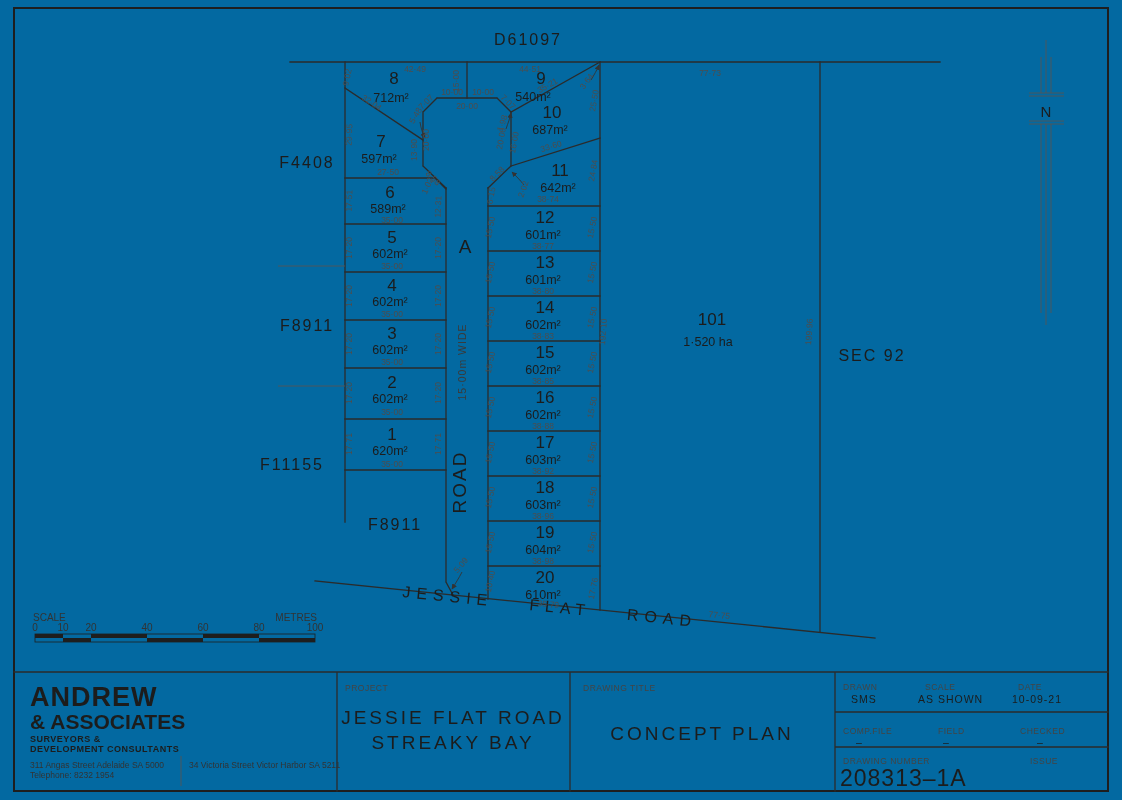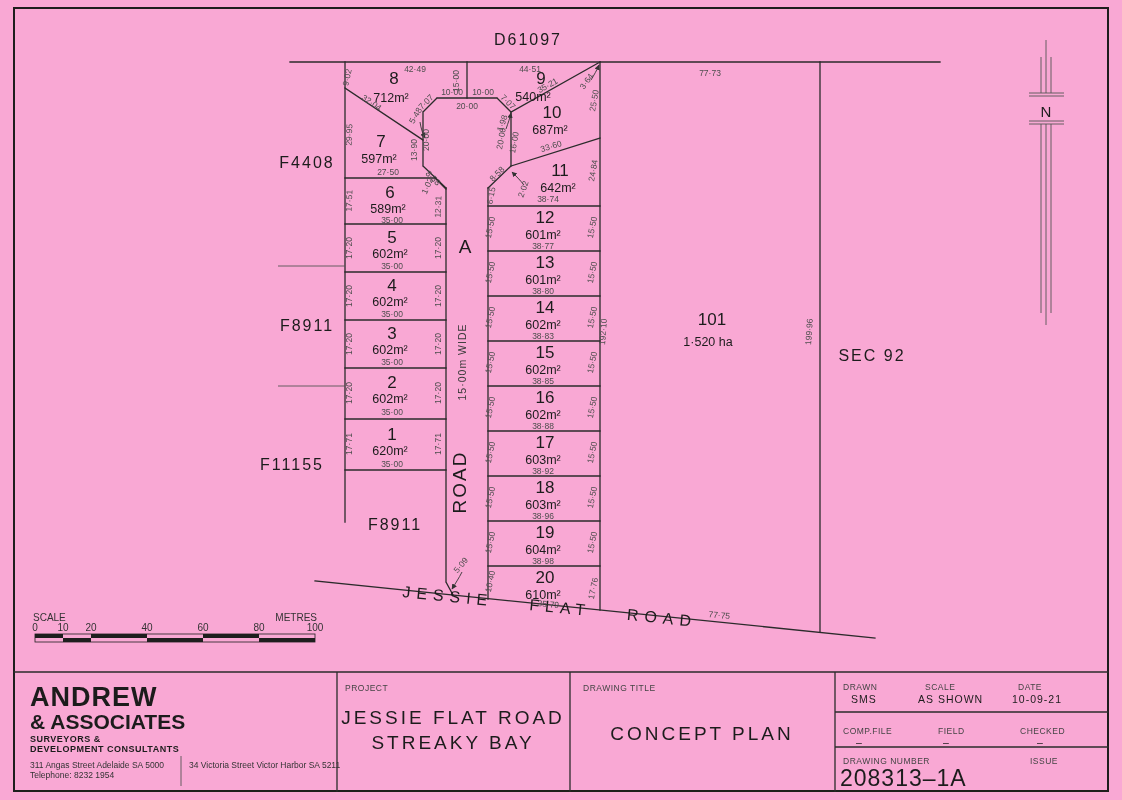--- a/index.html
+++ b/index.html
@@ -1,16 +1,16 @@
 <!DOCTYPE html>
 <html><head>
 <meta charset="utf-8">
 <style>
   html,body{margin:0;padding:0;background:#fff;}
-  .sheet{width:1122px;height:800px;position:relative;background:#f9a8d4;}
+  .sheet{width:1122px;height:800px;position:relative;background:#0369a1;}
   svg{display:block;}
   .ln{stroke:#2b2b2b;stroke-width:1.3;fill:none;stroke-linecap:square;}
   .lnthin{stroke:#555;stroke-width:0.9;fill:none;}
   .arr{stroke:#333;stroke-width:0.9;fill:none;}
   text{fill:#1c1c1c;font-family:"Liberation Sans",sans-serif;}
   .mid{text-anchor:middle;}
   .end{text-anchor:end;}
   .lotno{font-size:17px;}
   .area{font-size:12.5px;}
   .dim{font-size:8.5px;fill:#4d4d4d;}

